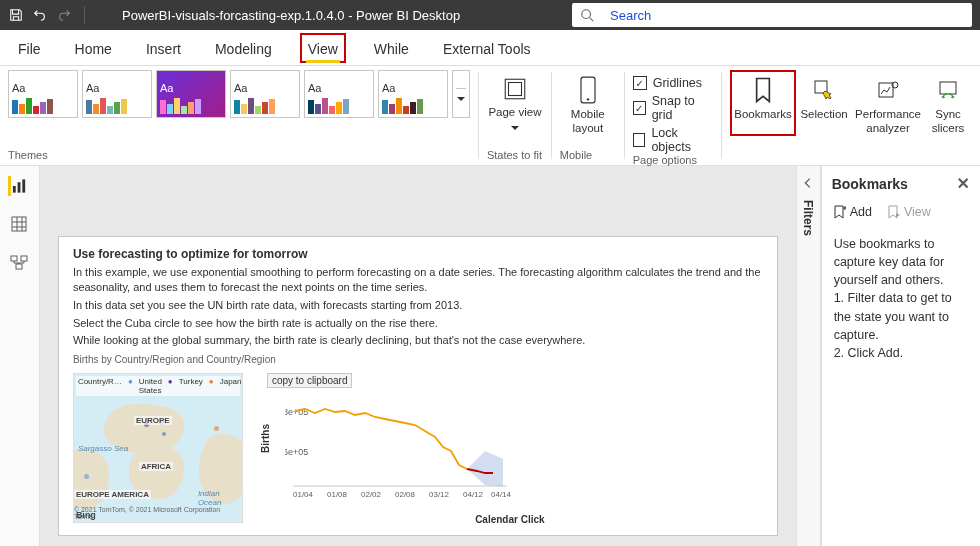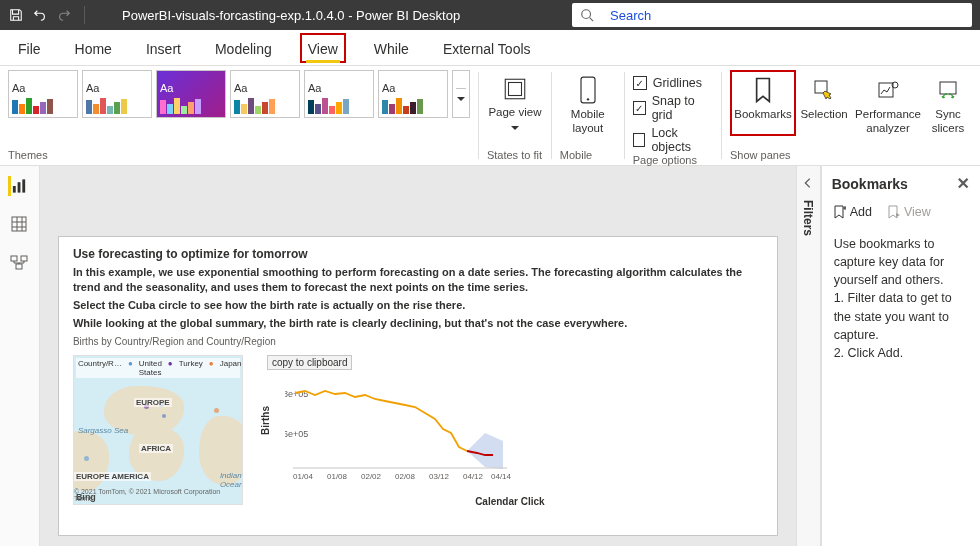--- a/index.html
+++ b/index.html
@@ -44,21 +44,21 @@
 .chk { width:14px; height:14px; border:1px solid #323130; display:flex; align-items:center; justify-content:center; font-size:10px;}
 
 .workspace { position:absolute; top:166px; bottom:0; left:0; right:0; display:flex; }
 .leftbar { width:42px; background:#fafafa; border-right:1px solid #e1dfdd; display:flex; flex-direction:column; align-items:center; padding-top:10px; gap:18px;}
 .leftbar .icon { width:20px; height:20px; cursor:pointer; color:#605e5c; display:flex; align-items:center; justify-content:center;}
 .leftbar .icon.active { border-left: 3px solid #f2c811; margin-left:-3px; padding-left:0;}
 
 .canvas-area { flex:1; background:#e8e8e8; position:relative; padding: 70px 18px 10px 18px;}
 .report-page { width: 720px; height: 300px; background:#fff; border:1px solid #c8c6c4; padding: 10px 14px; font-size:11.5px; position:relative; overflow:hidden;}
 .report-page h4 { font-size: 12px; font-weight:600; margin-bottom:4px;}
-.report-page p { font-size: 11px; line-height: 1.35; color: #323130; margin-bottom:3px;font-weight:bold;}
+.report-page p { font-size: 11px; line-height: 1.35; color: #323130; margin-bottom:3px;}
 .report-page .sub { font-size:10px; color:#605e5c; margin-top:6px;}
 
 .visuals-row { display:flex; gap:14px; margin-top:8px;}
 .map-vis { width: 170px; height: 150px; border:1px solid #e1dfdd; background: linear-gradient(180deg,#d4ecf4 0%, #d4ecf4 100%); position:relative; font-size:9px; overflow:hidden;}
 .map-vis .legend { position:absolute; top:2px; left:2px; right:2px; display:flex; gap:6px; font-size:8px; background:rgba(255,255,255,0.7); padding:1px 2px;}
 .map-vis .label { position:absolute; background:rgba(255,255,255,0.6); font-size:8px; padding:0 2px; font-weight:600; color:#444;}
 .map-vis .bing { position:absolute; bottom:2px; left:2px; font-size:9px; font-weight:bold; color:#444;}
 .map-vis .copyr { position:absolute; bottom:2px; right:2px; font-size:7px; color:#666;}
 .map-shape { position:absolute; background:#e8dfc8; border-radius:40% 50% 45% 55% / 50% 40% 55% 45%; }
 .map-dot { position:absolute; width:5px; height:5px; border-radius:50%; opacity:0.6;}
@@ -268,21 +268,20 @@
       </div>
       <div class="ribbon-btn" style="width:48px;">
         <svg width="24" height="28" viewBox="0 0 24 24">
             <rect x="4" y="4" width="16" height="12" fill="none" stroke="#323130"></rect>
             <path d="M7 20a4 4 0 0 1 4-4 M17 20a4 4 0 0 0-4-4" fill="none" stroke="#2ca02c" stroke-width="1.3"></path>
             <path d="M6 18l1 2 2-1 M18 18l-1 2-2-1" fill="none" stroke="#2ca02c"></path>
           </svg>
         <span>Sync slicers</span>
       </div>
     </div>
-    <div class="group-label">Show panes</div>
   </div>
 </div>
 
 <div class="workspace">
   <div class="leftbar">
     <div class="icon active">
         <svg width="18" height="18" viewBox="0 0 18 18">
           <rect x="2" y="9" width="3" height="7" fill="#323130"></rect>
           <rect x="7" y="5" width="3" height="11" fill="#323130"></rect>
           <rect x="12" y="2" width="3" height="14" fill="#323130"></rect>
@@ -304,20 +303,21 @@
           <rect x="6" y="11" width="6" height="5" fill="none" stroke="#605e5c"></rect>
           <path d="M4 8v2h5v1 M14 8v2H9v1" fill="none" stroke="#605e5c"></path>
         </svg>
       </div>
   </div>
 
   <div class="canvas-area">
     <div class="report-page">
       <h4>Use forecasting to optimize for tomorrow</h4>
       <p>In this example, we use exponential smoothing to perform forecasting on a date series. The forecasting algorithm calculates the trend and the seasonality, and uses them to forecast the next points on the time series.</p>
+      <p>In this data set you see the UN birth rate data, with forecasts starting from 2013.</p>
       <p>Select the Cuba circle to see how the birth rate is actually on the rise there.</p>
       <p>While looking at the global summary, the birth rate is clearly declining, but that's not the case everywhere.</p>
       <div class="sub">Births by Country/Region and Country/Region</div>
       <div class="visuals-row">
         <div class="map-vis">
           <div class="legend">
               <span>Country/R…</span>
               <span style="color:#5b9bd5;">●</span>
               <span>United States</span>
               <span style="color:#7030a0;">●</span>
@@ -331,21 +331,21 @@
           <div class="map-shape" style="left:125px; top:60px; width:50px; height:70px;"></div>
           <div class="map-dot" style="left:70px; top:48px; background:#7030a0;"></div>
           <div class="map-dot" style="left:85px; top:46px; background:#5b9bd5;"></div>
           <div class="map-dot" style="left:140px; top:52px; background:#ed7d31;"></div>
           <div class="map-dot" style="left:88px; top:58px; background:#4472c4; width:4px;height:4px;"></div>
           <div class="map-dot" style="left:10px; top:100px; background:#5b9bd5;"></div>
           <div class="label" style="left:60px; top:42px;">EUROPE</div>
           <div class="label" style="left:65px; top:88px;">AFRICA</div>
           <div class="label" style="left:0px; top:116px;">EUROPE AMERICA</div>
           <div class="label" style="left:2px; top:70px; background:none; font-weight:normal; font-style:italic; color:#5a8aa8;">Sargasso Sea</div>
-          <div class="label" style="left:144px; top:115px; background:none; font-weight:normal; font-style:italic; color:#5a8aa8;">Indian Ocean</div>
+          <div class="label" style="left:122px; top:115px; background:none; font-weight:normal; font-style:italic; color:#5a8aa8;">Indian Ocean</div>
           <div class="bing">Bing</div>
           <div class="copyr">© 2021 TomTom, © 2021 Microsoft Corporation Terms</div>
         </div>
         <div class="chart-vis">
           <div class="copybtn">copy to clipboard</div>
           <div class="ylabel">Births</div>
           <div class="xlabel">Calendar Click</div>
           <svg width="230" height="110">
             <text x="-2" y="24" font-size="9" fill="#605e5c">8e+05</text>
             <text x="-2" y="64" font-size="9" fill="#605e5c">6e+05</text>

